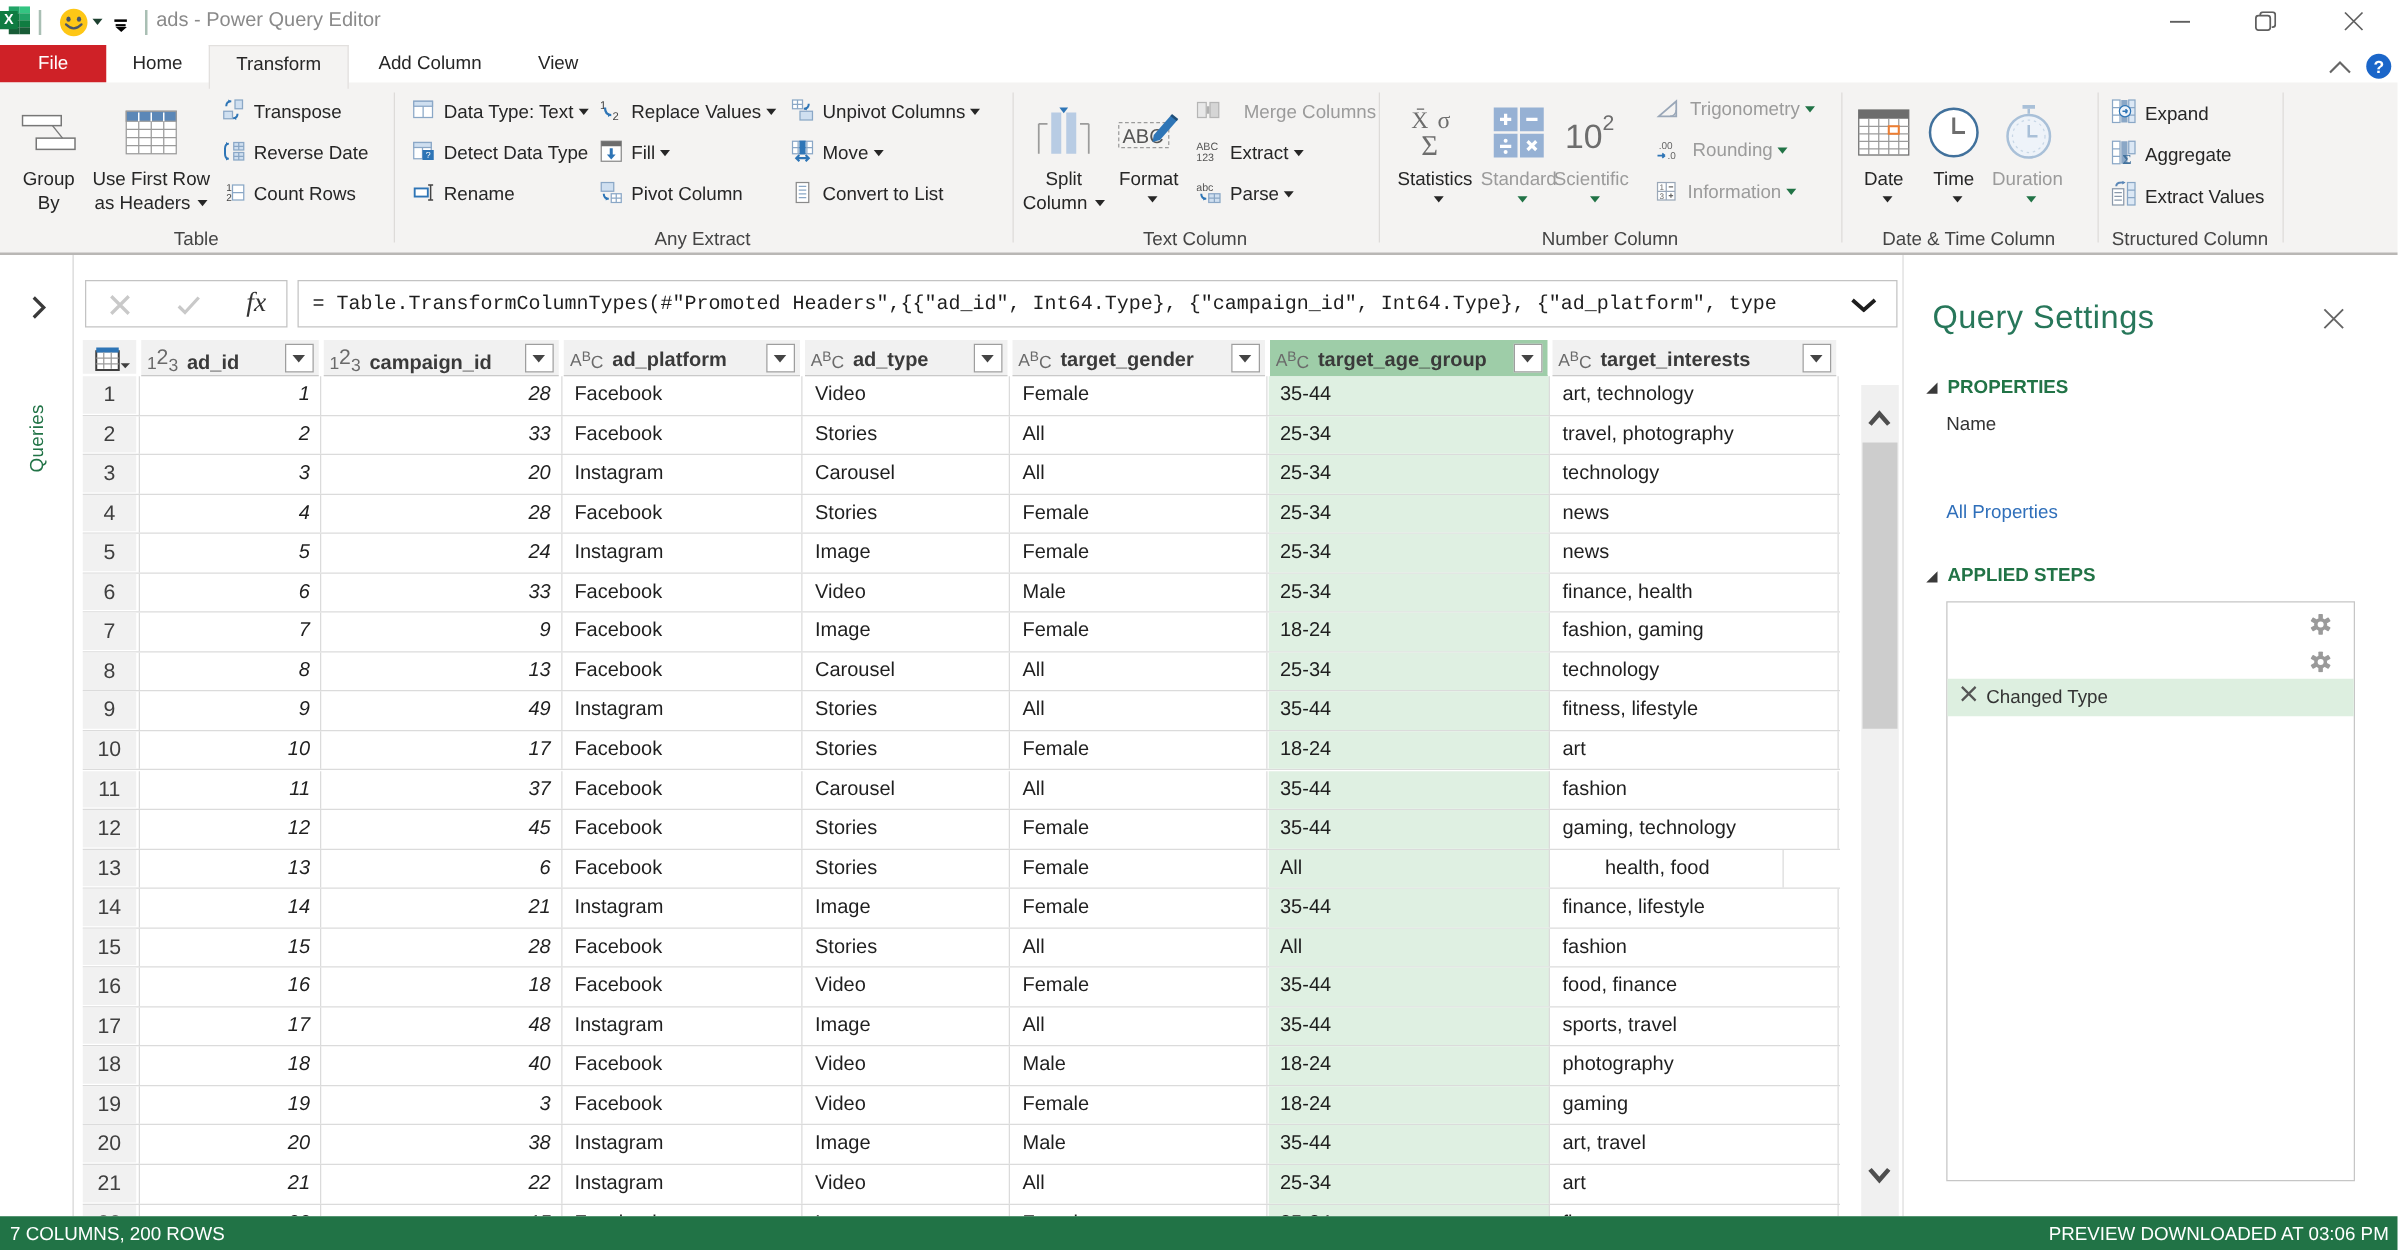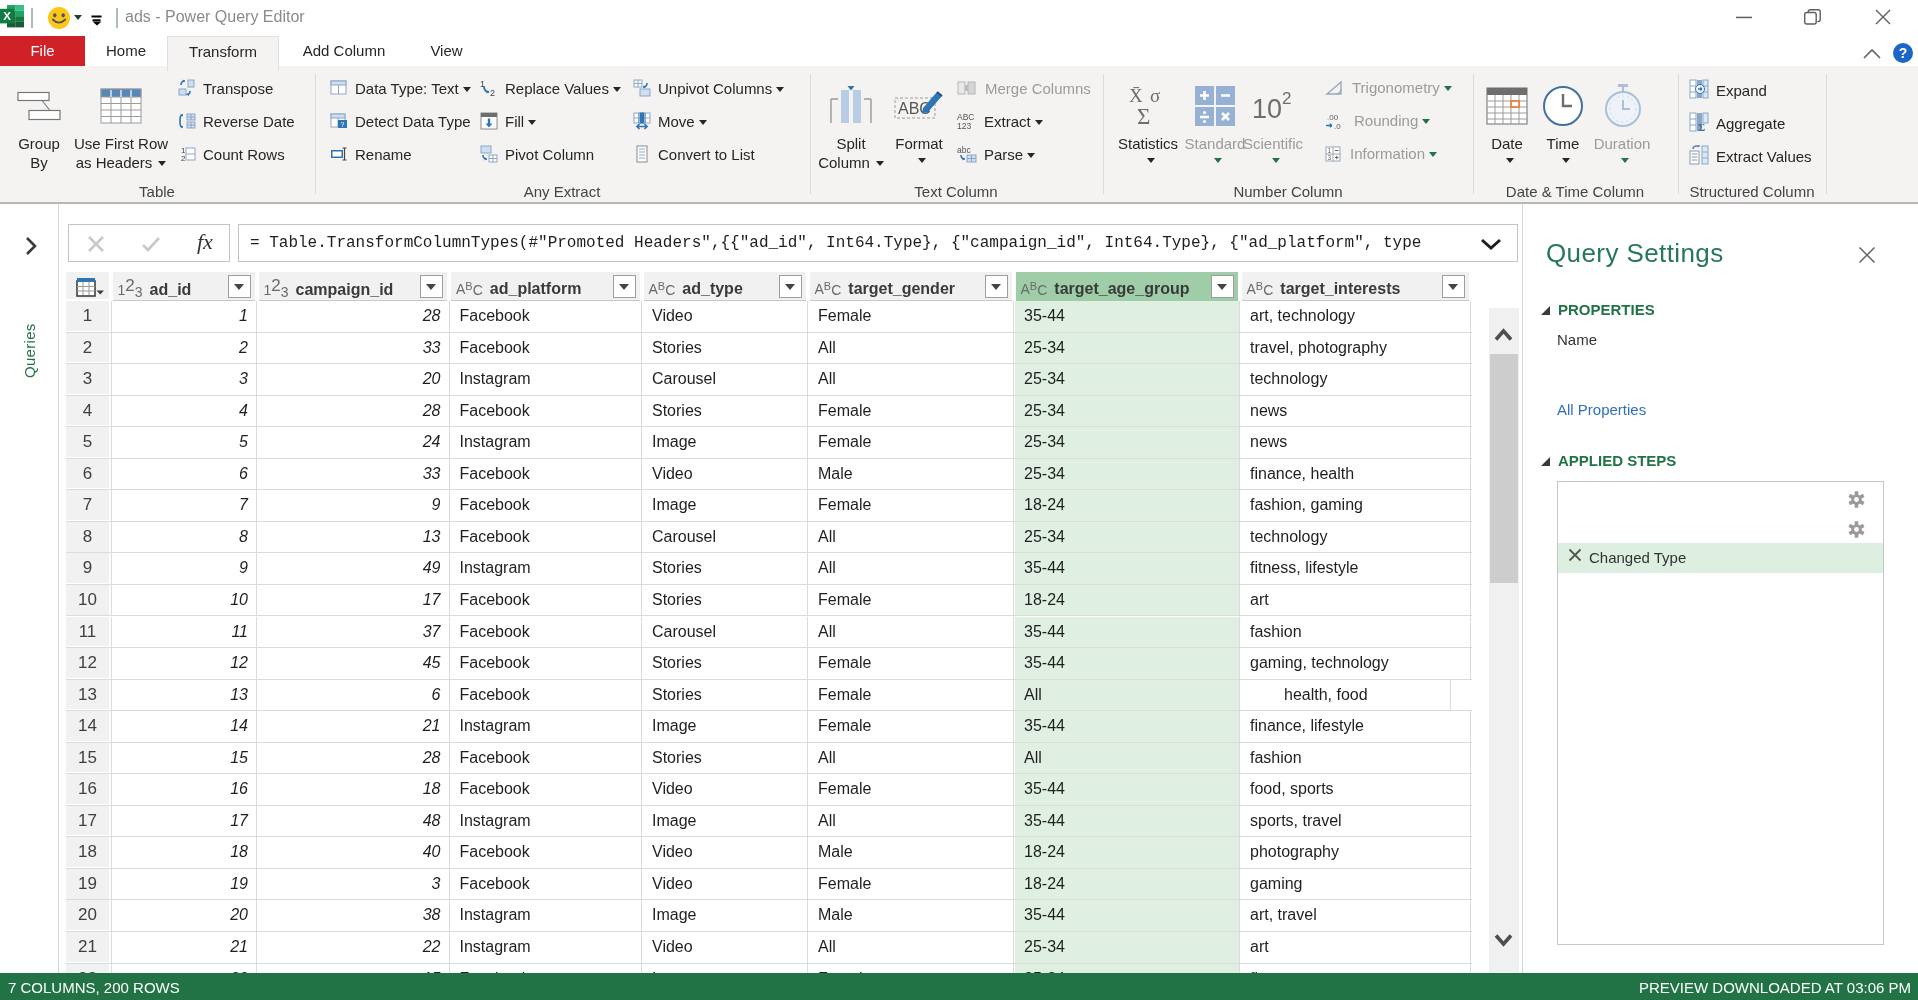--- a/index.html
+++ b/index.html
@@ -352,21 +352,21 @@
         <rect x="4" y="1" width="10" height="16" fill="#fff" stroke="#8a8a8a"></rect>
         <line x1="6" y1="4" x2="12" y2="4" stroke="#8aa7c6"></line>
         <line x1="6" y1="7" x2="12" y2="7" stroke="#8aa7c6"></line>
         <line x1="6" y1="10" x2="12" y2="10" stroke="#8aa7c6"></line>
         <line x1="6" y1="13" x2="12" y2="13" stroke="#8aa7c6"></line>
       </svg><span style="margin-left:7px">Convert to List</span></div>
 <div class="smallbtn dis" style="left:957px;top:13px"><svg width="20" height="18" viewBox="0 0 20 18" style="">
         <rect x="1" y="3" width="7" height="12" fill="#e8e8e8" stroke="#b5b5b5"></rect>
         <rect x="11" y="3" width="7" height="12" fill="#d5d5d5" stroke="#b5b5b5"></rect>
         <path d="M9.5 6 L9.5 12" stroke="#b0b0b0" stroke-width="2"></path>
-      </svg><span style="margin-left:8px">Merge Columns</span></div>
+      </svg><span style="margin-left:18px">Merge Columns</span></div>
 <div class="smallbtn" style="left:957px;top:46px"><svg width="20" height="18" viewBox="0 0 20 18" style="">
         <text x="0" y="8" font-size="8.5" fill="#555" font-family="Liberation Sans">ABC</text>
         <text x="0" y="17" font-size="8.5" fill="#555" font-family="Liberation Sans">123</text>
       </svg><span style="margin-left:7px">Extract</span><span class="caret "></span></div>
 <div class="smallbtn" style="left:957px;top:79px"><svg width="20" height="18" viewBox="0 0 20 18" style="">
         <text x="0" y="8" font-size="8.5" fill="#555" font-family="Liberation Sans">abc</text>
         <path d="M4 10 Q4 14 8 14" fill="none" stroke="#2e75b6" stroke-width="1.6"></path>
         <path d="M8 14 L5.6 12.6 L5.6 15.4 Z" fill="#2e75b6"></path>
         <rect x="10" y="10" width="9" height="7" fill="#cfdff0" stroke="#8aa7c6"></rect>
         <line x1="10" y1="13.5" x2="19" y2="13.5" stroke="#8aa7c6"></line>
@@ -585,21 +585,21 @@
 <div class="gcell " style="left:1175px;width:230px;">gaming, technology</div>
 </div>
 <div class="grow" style="top:407.6px">
 <div class="gcell rnum" style="left:0;width:43px;height:29.7px">13</div>
 <div class="gcell num" style="left:45px;width:146px;border-left:1px solid #dbdbdb;">13</div>
 <div class="gcell num" style="left:192px;width:191.5px;">6</div>
 <div class="gcell " style="left:384.5px;width:191.5px;">Facebook</div>
 <div class="gcell " style="left:577px;width:165px;">Stories</div>
 <div class="gcell " style="left:743px;width:205px;">Female</div>
 <div class="gcell agc" style="left:949px;width:225px;">All</div>
-<div class="gcell " style="left:1175px;width:210px;padding-left:43px;">health, food</div>
+<div class="gcell " style="left:1175px;width:186px;padding-left:43px;">health, food</div>
 </div>
 <div class="grow" style="top:439.15000000000003px">
 <div class="gcell rnum" style="left:0;width:43px;height:29.7px">14</div>
 <div class="gcell num" style="left:45px;width:146px;border-left:1px solid #dbdbdb;">14</div>
 <div class="gcell num" style="left:192px;width:191.5px;">21</div>
 <div class="gcell " style="left:384.5px;width:191.5px;">Instagram</div>
 <div class="gcell " style="left:577px;width:165px;">Image</div>
 <div class="gcell " style="left:743px;width:205px;">Female</div>
 <div class="gcell agc" style="left:949px;width:225px;">35-44</div>
 <div class="gcell " style="left:1175px;width:230px;">finance, lifestyle</div>
@@ -615,21 +615,21 @@
 <div class="gcell " style="left:1175px;width:230px;">fashion</div>
 </div>
 <div class="grow" style="top:502.25px">
 <div class="gcell rnum" style="left:0;width:43px;height:29.7px">16</div>
 <div class="gcell num" style="left:45px;width:146px;border-left:1px solid #dbdbdb;">16</div>
 <div class="gcell num" style="left:192px;width:191.5px;">18</div>
 <div class="gcell " style="left:384.5px;width:191.5px;">Facebook</div>
 <div class="gcell " style="left:577px;width:165px;">Video</div>
 <div class="gcell " style="left:743px;width:205px;">Female</div>
 <div class="gcell agc" style="left:949px;width:225px;">35-44</div>
-<div class="gcell " style="left:1175px;width:230px;">food, sports</div>
+<div class="gcell " style="left:1175px;width:230px;">food, finance</div>
 </div>
 <div class="grow" style="top:533.8px">
 <div class="gcell rnum" style="left:0;width:43px;height:29.7px">17</div>
 <div class="gcell num" style="left:45px;width:146px;border-left:1px solid #dbdbdb;">17</div>
 <div class="gcell num" style="left:192px;width:191.5px;">48</div>
 <div class="gcell " style="left:384.5px;width:191.5px;">Instagram</div>
 <div class="gcell " style="left:577px;width:165px;">Image</div>
 <div class="gcell " style="left:743px;width:205px;">All</div>
 <div class="gcell agc" style="left:949px;width:225px;">35-44</div>
 <div class="gcell " style="left:1175px;width:230px;">sports, travel</div>

